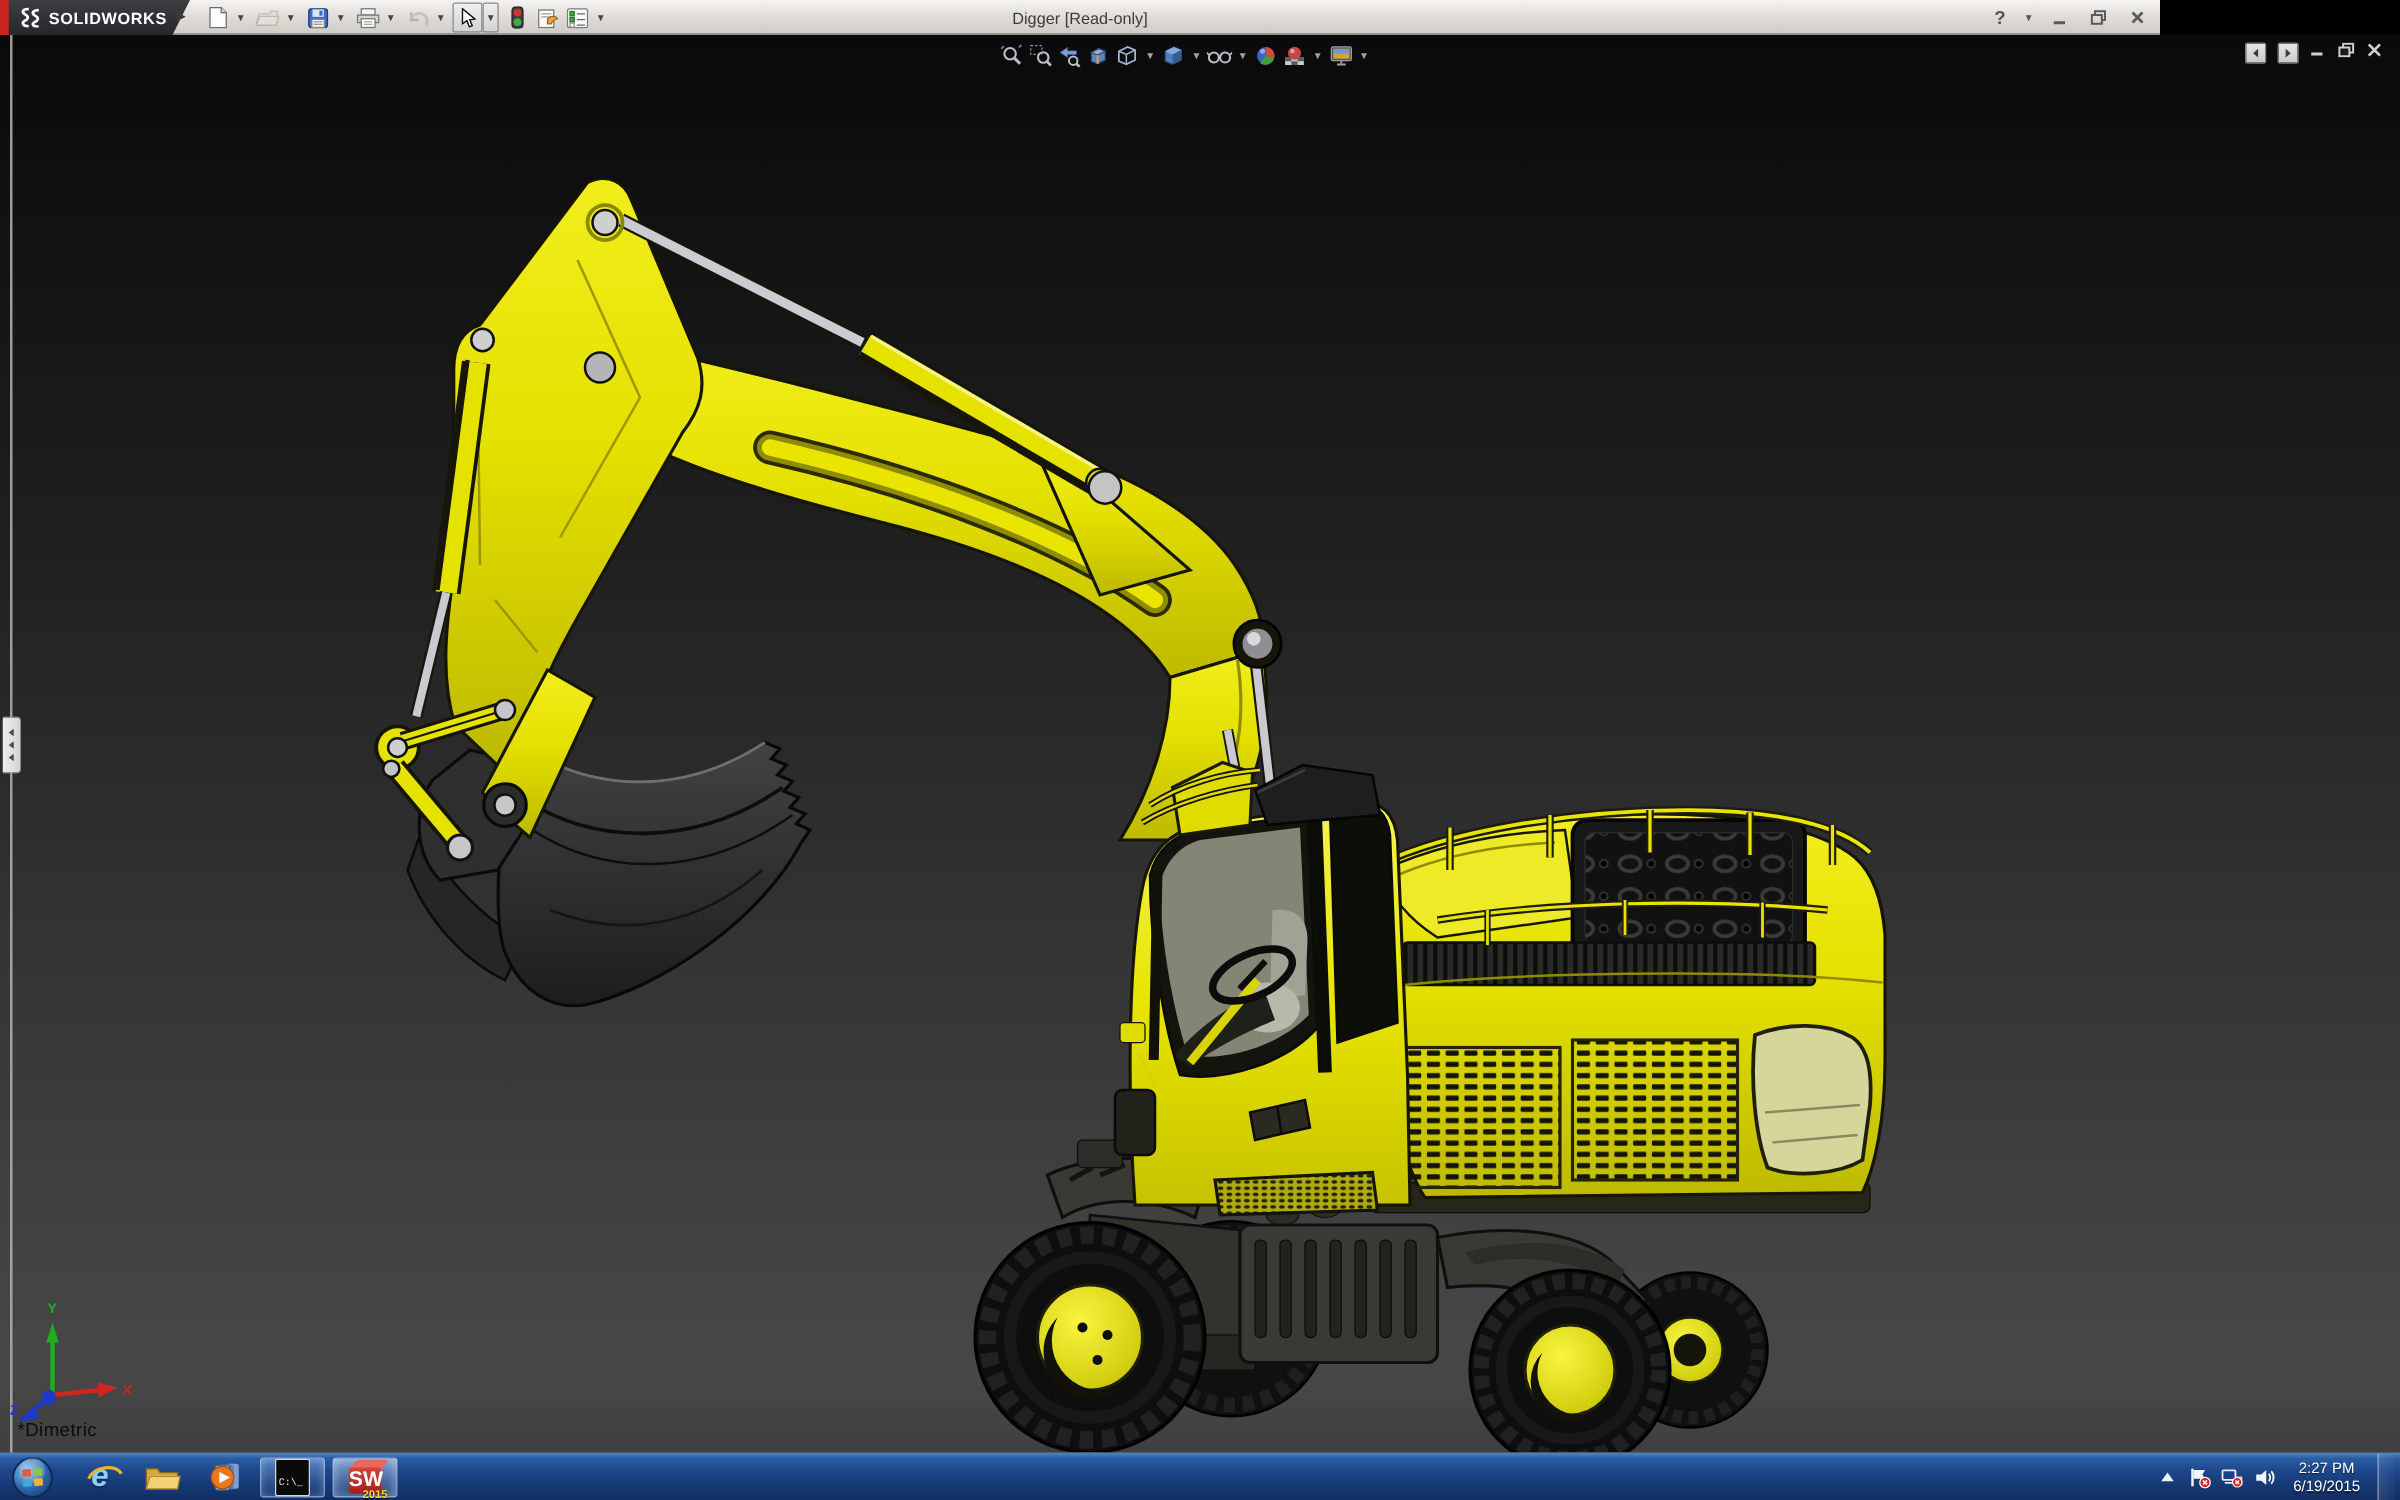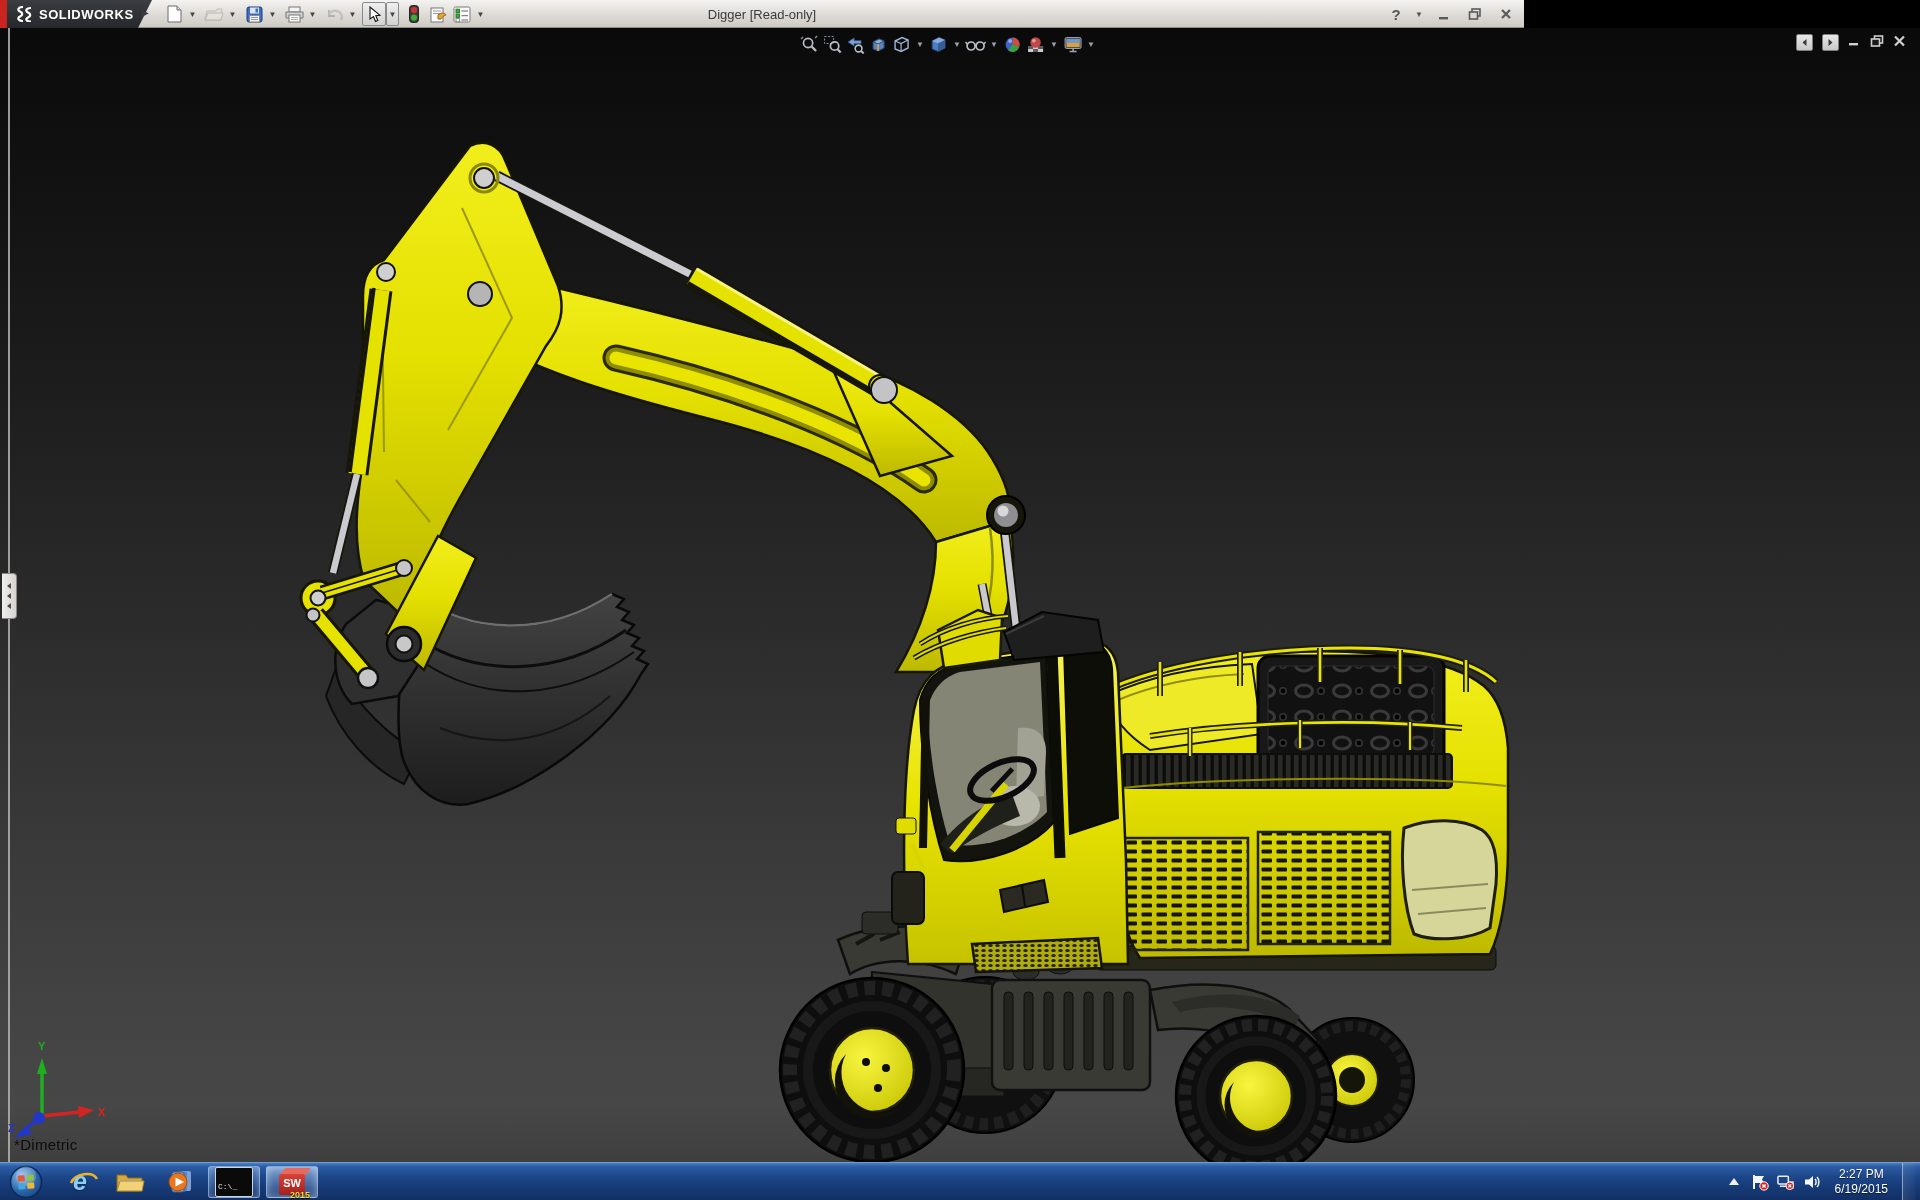--- a/index.html
+++ b/index.html
@@ -1,21 +1,21 @@
 <!DOCTYPE html>
 <html><head>
 <meta charset="utf-8">
 <style>
   * { margin:0; padding:0; box-sizing:border-box; }
   html,body { width:1920px; height:1200px; overflow:hidden; background:#000;
               font-family:"Liberation Sans", sans-serif; }
   .app { position:absolute; inset:0; }
 
   
-  .titlebar { position:absolute; left:0; top:0; width:1524px; height:28px;
+  .titlebar { position:absolute; left:0; top:0; width:1728px; height:28px;
     background:linear-gradient(#f4f3f1,#dcd9d4 60%,#cfcbc5);
     border-bottom:1px solid #8f8d89; }
   .logo-banner { position:absolute; left:0; top:0; height:28px; width:152px;
     background:linear-gradient(#3a3d41,#26282b);
     clip-path:polygon(0 0,152px 0,138px 28px,0 28px);
     display:flex; align-items:center; padding-left:14px; gap:5px; }
   .logo-red { position:absolute; left:0; top:0; width:7px; height:28px; background:#c9241f; }
   .brand { color:#fff; font-size:13px; font-weight:bold; letter-spacing:.5px; }
   .tb-overflow { position:absolute; left:141px; top:7px; font-size:10px; color:#3a3a3a; }
   .main-toolbar { position:absolute; left:162px; top:2px; display:flex; align-items:center; }
@@ -63,25 +63,25 @@
     border-top:1px solid #6d9bd4; display:flex; align-items:center; }
   .start-orb { width:36px; height:34px; margin-left:8px; display:flex; align-items:center; justify-content:center; }
   .task-icons { display:flex; align-items:center; gap:6px; margin-left:14px; }
   .task-item { width:44px; height:32px; display:flex; align-items:center; justify-content:center; border-radius:3px; }
   .task-item.running { background:linear-gradient(rgba(150,195,245,.40),rgba(40,80,140,.25));
     border:1px solid rgba(185,215,250,.6); box-shadow:inset 0 0 7px rgba(255,255,255,.30); width:52px; }
   .task-item.active { background:linear-gradient(rgba(190,220,250,.55),rgba(70,110,170,.35));
     box-shadow:inset 0 0 9px rgba(255,255,255,.45); }
   .ie-e { font-size:25px; font-weight:bold; font-style:italic; color:#8ecdf5;
     text-shadow:0 1px 2px #0b2c55; position:relative; }
-  .cmd-ic { width:38px; height:22px; background:#0a0a0a; border:1px solid #cfd6df; border-radius:2px;
+  .cmd-ic { width:28px; height:22px; background:#0a0a0a; border:1px solid #cfd6df; border-radius:2px;
     color:#e8e8e8; font-family:"Liberation Mono",monospace; font-size:8px; padding:14px 2px; }
   .sw-cube { position:relative; width:30px; height:30px; }
   .sw-face { position:absolute; left:2px; top:7px; width:26px; height:21px; background:linear-gradient(#d8423a,#a3201c);
-    border-radius:2px; color:#fff; font-weight:bold; font-size:11px; text-align:center; line-height:19px; }
+    border-radius:2px; color:#fff; font-weight:bold; font-size:17px; text-align:center; line-height:19px; }
   .sw-top { position:absolute; left:5px; top:1px; width:26px; height:8px; background:#e8685f;
     transform:skewX(-38deg); border-radius:2px; }
   .sw-year { position:absolute; right:-3px; bottom:-3px; color:#ffd83a; font-size:9px; font-weight:bold;
     text-shadow:0 1px 1px #000;margin-top:41px; }
   .tray { margin-left:auto; display:flex; align-items:center; gap:8px; padding-right:4px; height:100%; }
   .tray-ic { width:18px; height:18px; display:flex; align-items:center; justify-content:center; }
   .clock { color:#fff; font-size:12px; text-align:center; line-height:1.25; text-shadow:0 1px 1px rgba(0,0,0,.6);
     padding:0 6px; }
   .show-desktop { width:14px; height:38px; border-left:1px solid rgba(230,240,255,.55);
     background:linear-gradient(90deg,rgba(255,255,255,.10),rgba(255,255,255,.02)); }

